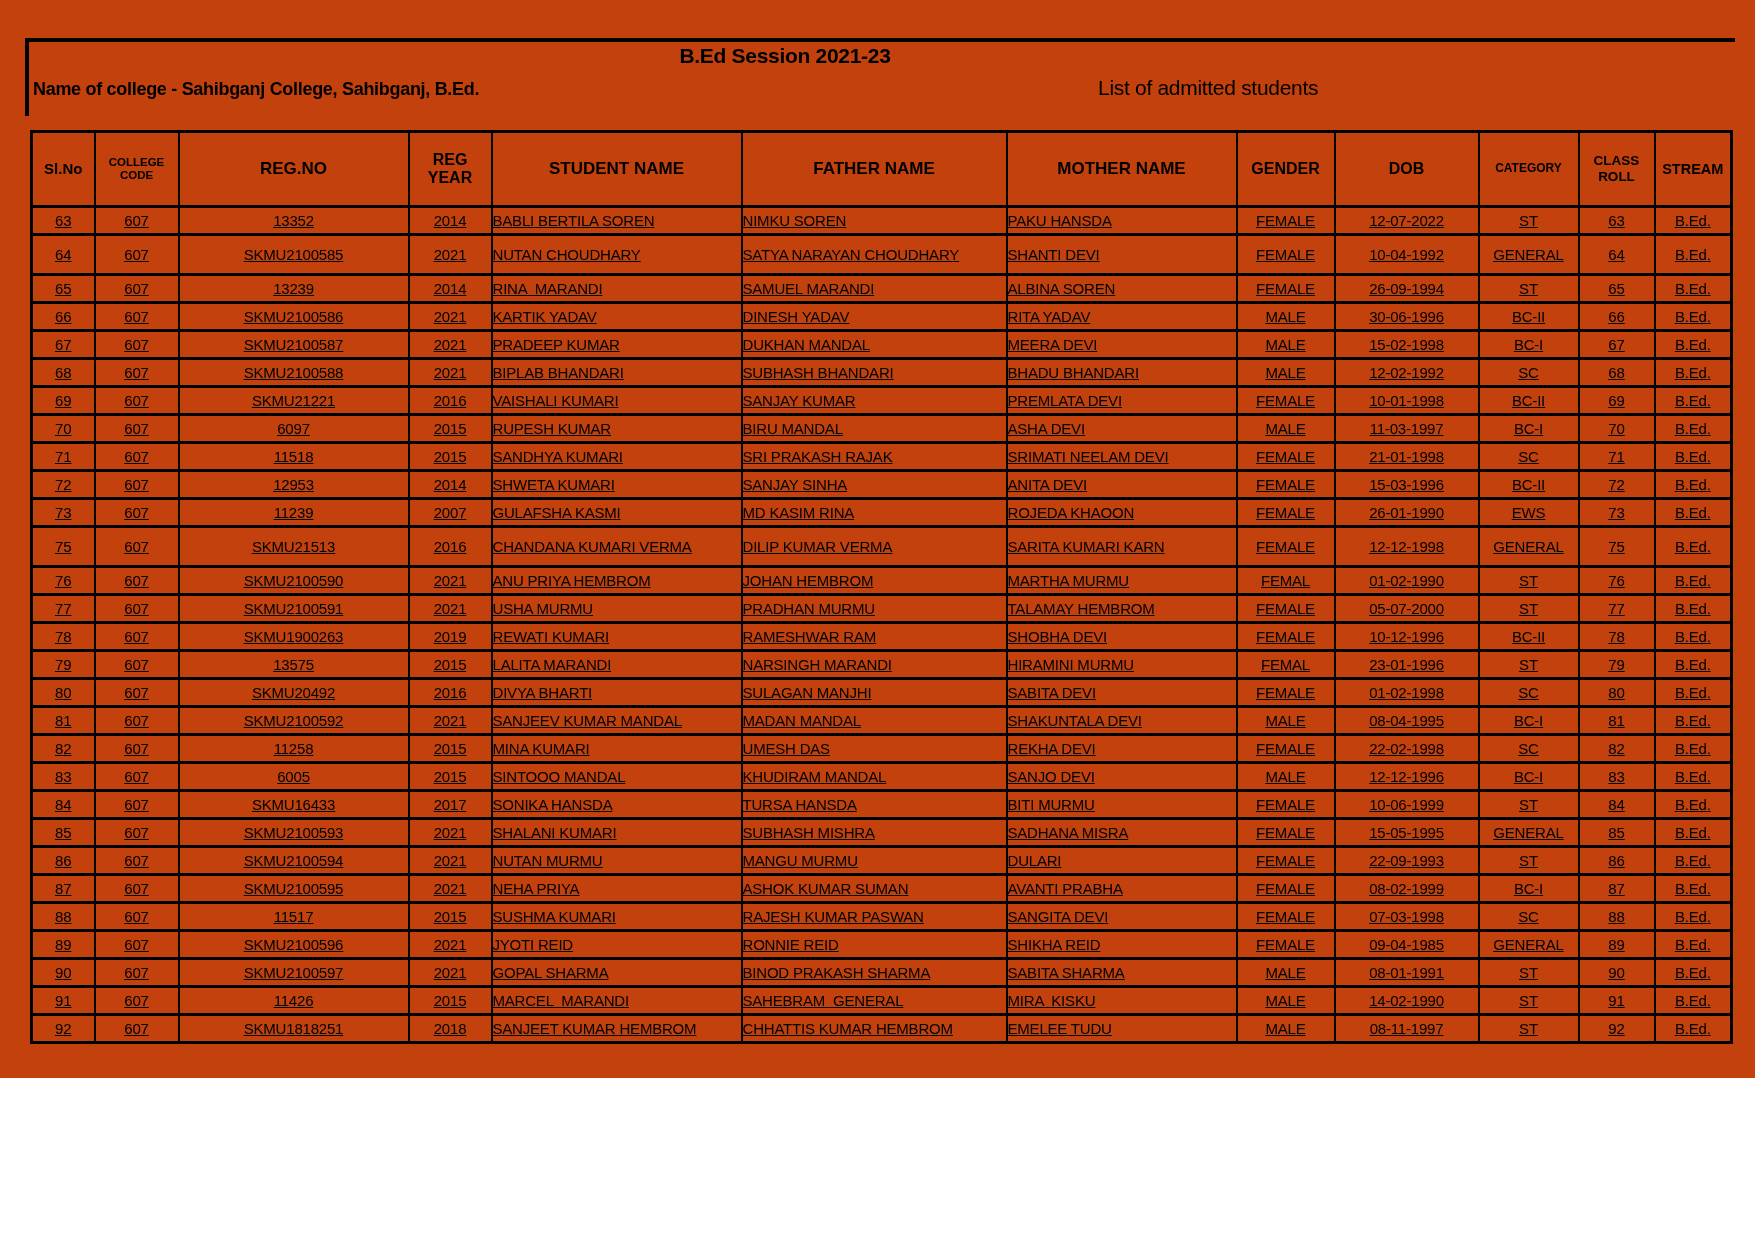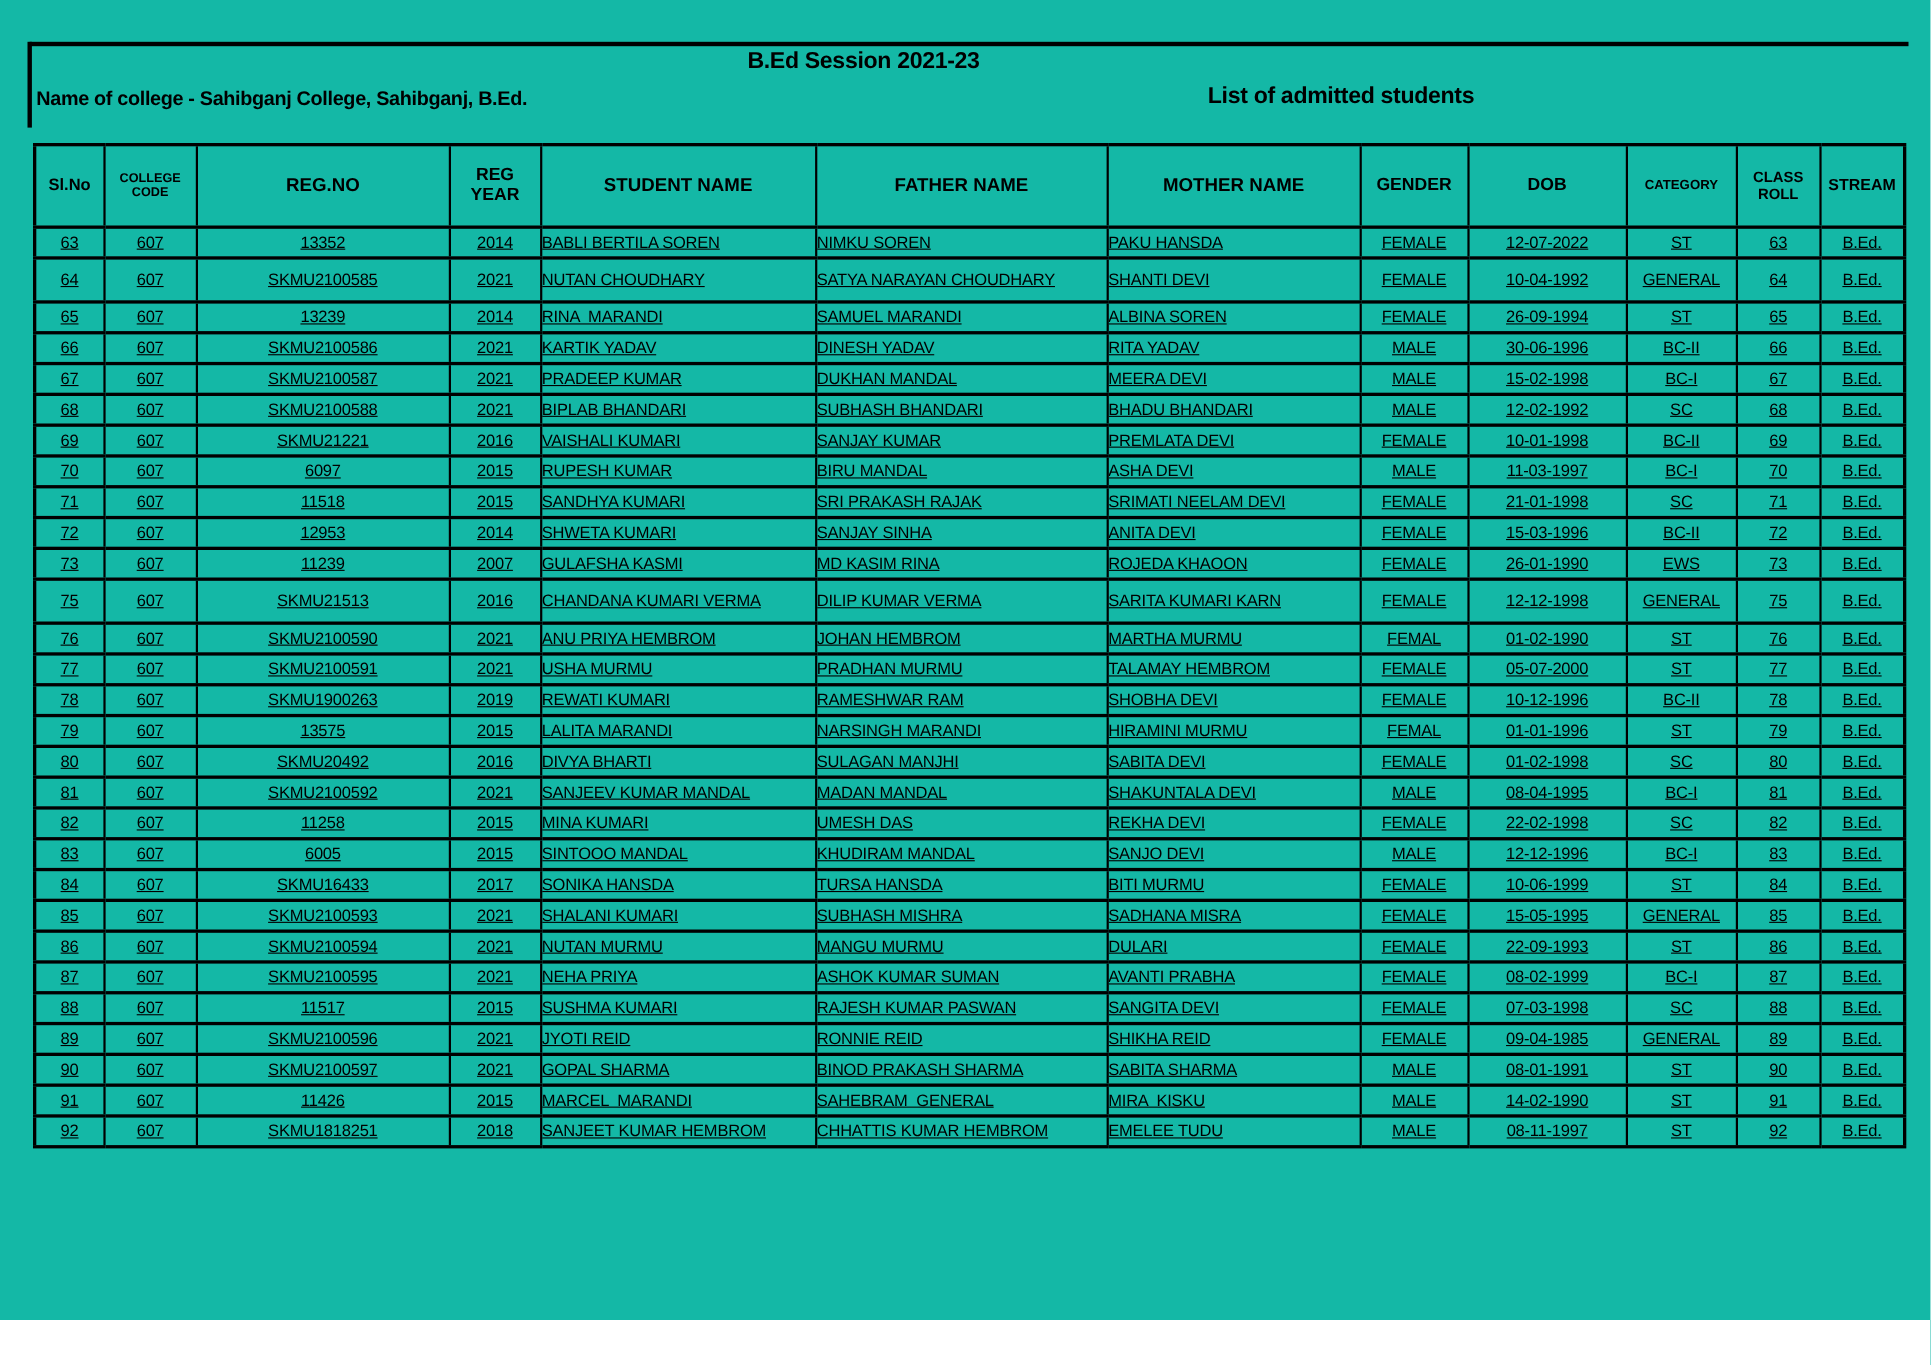--- a/index.html
+++ b/index.html
@@ -1,20 +1,20 @@
 <!DOCTYPE html>
 <html><head>
 <meta charset="utf-8">
 <style>
   html, body { margin: 0; padding: 0; background: #ffffff; }
   .page {
     position: relative;
     width: 1755px;
-    height: 1200px;
-    background: #14b8a6;
+    height: 1078px;
+    background: #c2410c;
     font-family: "Liberation Sans", sans-serif;
     color: #000;
     overflow: hidden;
   }
   .top-rule {
     position: absolute;
     left: 27px; top: 38px;
     width: 1708px; height: 4px;
     background: #000;
   }
@@ -37,21 +37,21 @@
     position: absolute;
     left: 33px; top: 79px;
     font-size: 18px;
     font-weight: bold;
     letter-spacing: -0.3px;
   }
   .list-title {
     position: absolute;
     left: 1098px; top: 76px;
     font-size: 21px;
-    font-weight: bold;
+    font-weight: normal;
     letter-spacing: -0.3px;
   }
   table.students {
     position: absolute;
     left: 30px; top: 130px;
     width: 1700px;
     border-collapse: collapse;
     table-layout: fixed;
     border: 3px solid #000;
   }
@@ -363,21 +363,21 @@
         </tr>
         <tr>
           <td>79</td>
           <td>607</td>
           <td>13575</td>
           <td>2015</td>
           <td class="al">LALITA MARANDI</td>
           <td class="al">NARSINGH MARANDI</td>
           <td class="al">HIRAMINI MURMU</td>
           <td>FEMAL</td>
-          <td>01-01-1996</td>
+          <td>23-01-1996</td>
           <td>ST</td>
           <td>79</td>
           <td>B.Ed.</td>
         </tr>
         <tr>
           <td>80</td>
           <td>607</td>
           <td>SKMU20492</td>
           <td>2016</td>
           <td class="al">DIVYA BHARTI</td>

